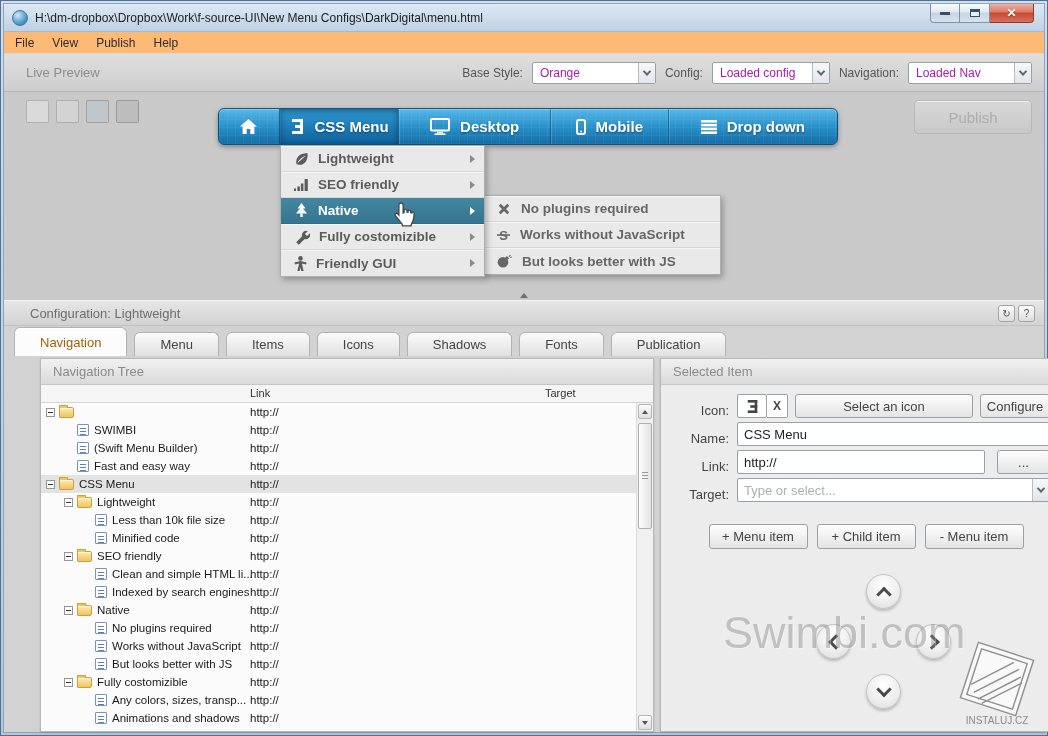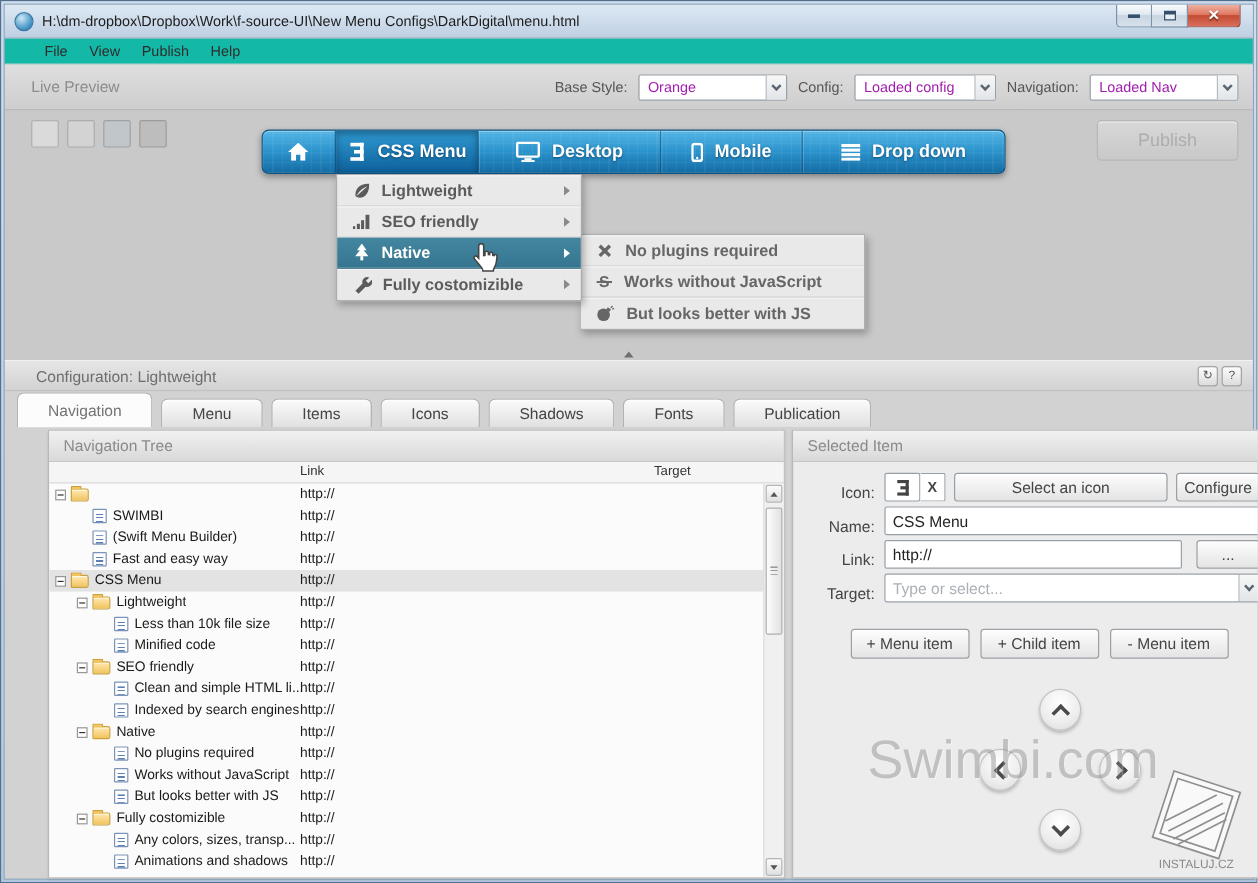--- a/index.html
+++ b/index.html
@@ -23,22 +23,22 @@
              display:flex; align-items:center; justify-content:center; }
   .win-btn:first-child { border-radius:0 0 0 4px; }
   .win-btn + .win-btn { border-left:none; }
   .win-btn.close { width:44px; border-radius:0 0 4px 0; border-color:#8f3a2b;
              background:linear-gradient(#f0b0a0,#de7862 45%,#c44b33 50%,#d9705c);
              color:#fff; font-weight:bold; font-size:12px; text-shadow:0 1px 1px rgba(0,0,0,.4); }
   .glyph-min { width:10px; height:3px; background:#35506b; }
   .glyph-max { width:10px; height:8px; border:1px solid #35506b; border-top:3px solid #35506b; background:#e8eef5; }
 
   
-  .menubar { height:22px; flex:none; background:#14b8a6; border-bottom:1px solid #d9d9d9;
-             display:flex; align-items:center; padding-left:24px; }
+  .menubar { height:22px; flex:none; background:#fdba74; border-bottom:1px solid #d9d9d9;
+             display:flex; align-items:center; padding-left:2px; }
   .menubar-item { font-size:12px; color:#2d2d2d; padding:3px 9px; }
 
   
   .toolbar { height:38px; flex:none; background:linear-gradient(#dedede,#cecece);
              border-bottom:1px solid #b6b6b6; display:flex; align-items:center; padding:0 12px; }
   .lp-label { color:#8c8c8c; font-size:13px; margin-left:10px; }
   .tb-right { margin-left:auto; display:flex; align-items:center; gap:9px; }
   .tb-label { font-size:12px; color:#555; }
   .select { height:22px; background:#fff; border:1px solid #98a0a8; border-radius:2px;
             display:flex; align-items:center; font-size:12px; color:#a21caf; }
@@ -103,21 +103,21 @@
                    border-top:1px solid #f2f2f2; border-bottom:1px solid #c2c2c2;
                    display:flex; align-items:center; padding:0 9px 0 26px; color:#6e6e6e; font-size:13px; }
   .ch-btns { margin-left:auto; display:flex; gap:3px; }
   .mini-btn { width:17px; height:17px; border:1px solid #a5a5a5; border-radius:3px;
               background:linear-gradient(#fdfdfd,#dcdcdc); color:#555; font-size:10px;
               display:flex; align-items:center; justify-content:center; }
   .tabs { height:30px; flex:none; background:#d2d2d2; display:flex; align-items:flex-end; padding-left:10px; gap:7px; }
   .tab { height:24px; padding:0 25px; display:flex; align-items:center; font-size:13px; color:#444;
          background:linear-gradient(#fbfbfb,#e0e0e0); border:1px solid #b2b2b2; border-bottom:none;
          border-radius:6px 6px 0 0; box-shadow:inset 0 1px 0 #fff; white-space:nowrap; }
-  .tab.active { height:29px; background:#fcfcfc; color:#737373; z-index:2; }
+  .tab.active { height:29px; background:#fcfcfc; color:#a16207; z-index:2; }
 
   
   .content { flex:1; background:#d2d2d2; position:relative; }
   .panel { position:absolute; top:2px; height:374px; background:#ececec;
            border:1px solid #b8b8b8; box-shadow:0 1px 2px rgba(0,0,0,.12);margin-left:32px; }
   .panel-left { left:4px; width:614px; }
   .panel-right { left:624px; width:412px; }
   .panel-header { height:26px; background:linear-gradient(#f1f1f1,#d9d9d9); border-bottom:1px solid #c6c6c6;
                   display:flex; align-items:center; padding-left:12px; color:#8a8a8a; font-size:13px; }
 
@@ -336,20 +336,30 @@
           <span>Native</span>
           <span class="sm-arrow"></span>
         </div>
         <div class="sm-item">
           <svg width="16" height="16" viewBox="0 0 16 16">
               <path d="M13.8 2.2 a4.2 4.2 0 0 0-5.7 5.1 L2.2 13.2 l2.6 2.6 5.9-5.9 a4.2 4.2 0 0 0 5.1-5.7 L13 7 l-2.1-2.1z" fill="currentColor"></path>
             </svg>
           <span>Fully costomizible</span>
           <span class="sm-arrow"></span>
         </div>
+        <div class="sm-item">
+          <svg width="13" height="15" viewBox="0 0 13 15">
+              <g fill="currentColor">
+                <circle cx="6.5" cy="2.4" r="2.3"></circle>
+                <path d="M.4 6.6 6.5 5 12.6 6.6 12 8.4 7.9 7.6 9.6 15 H7.3 L6.5 11.2 5.7 15 H3.4 L5.1 7.6 1 8.4z"></path>
+              </g>
+            </svg>
+          <span>Friendly GUI</span>
+          <span class="sm-arrow"></span>
+        </div>
       </div>
 
       <div class="subsubmenu">
         <div class="ssm-item">
           <svg width="14" height="14" viewBox="0 0 14 14">
               <g fill="currentColor" transform="rotate(45 7 7)">
                 <rect x="1" y="5.6" width="12" height="2.8"></rect>
                 <rect x="5.6" y="1" width="2.8" height="12"></rect>
               </g>
             </svg>

